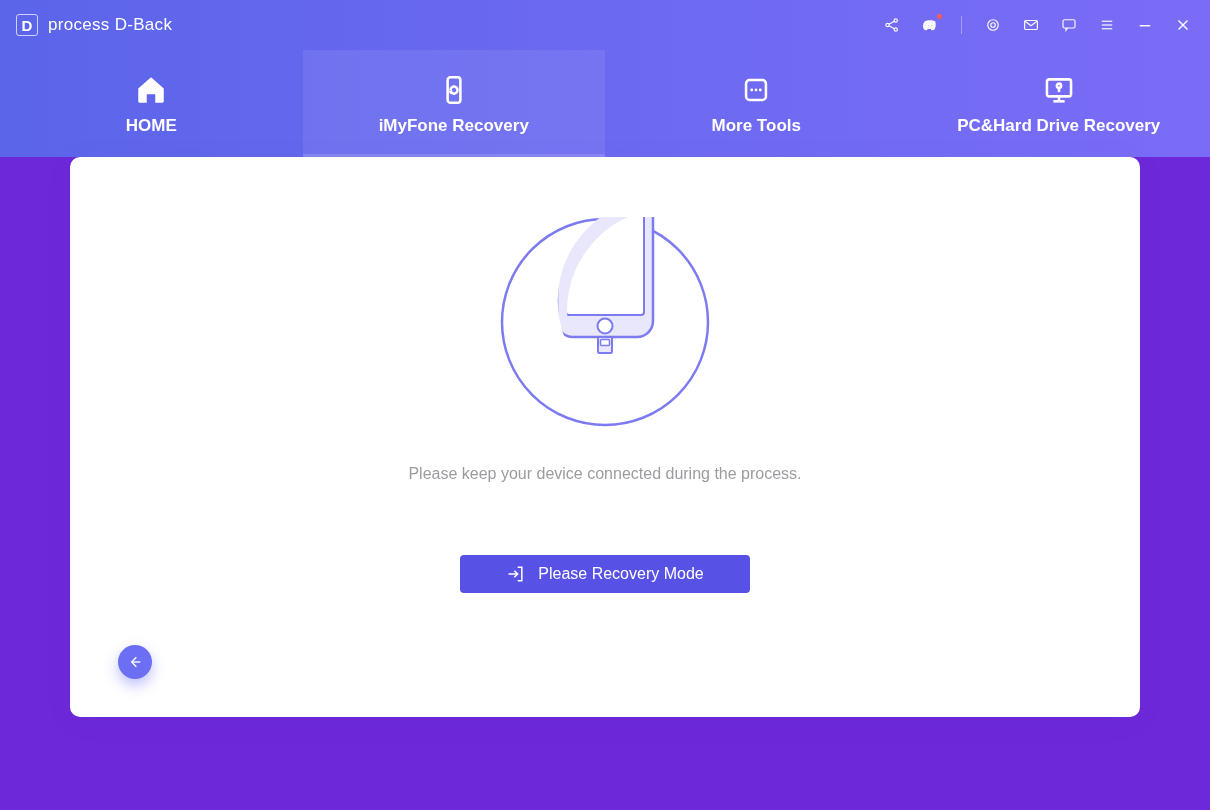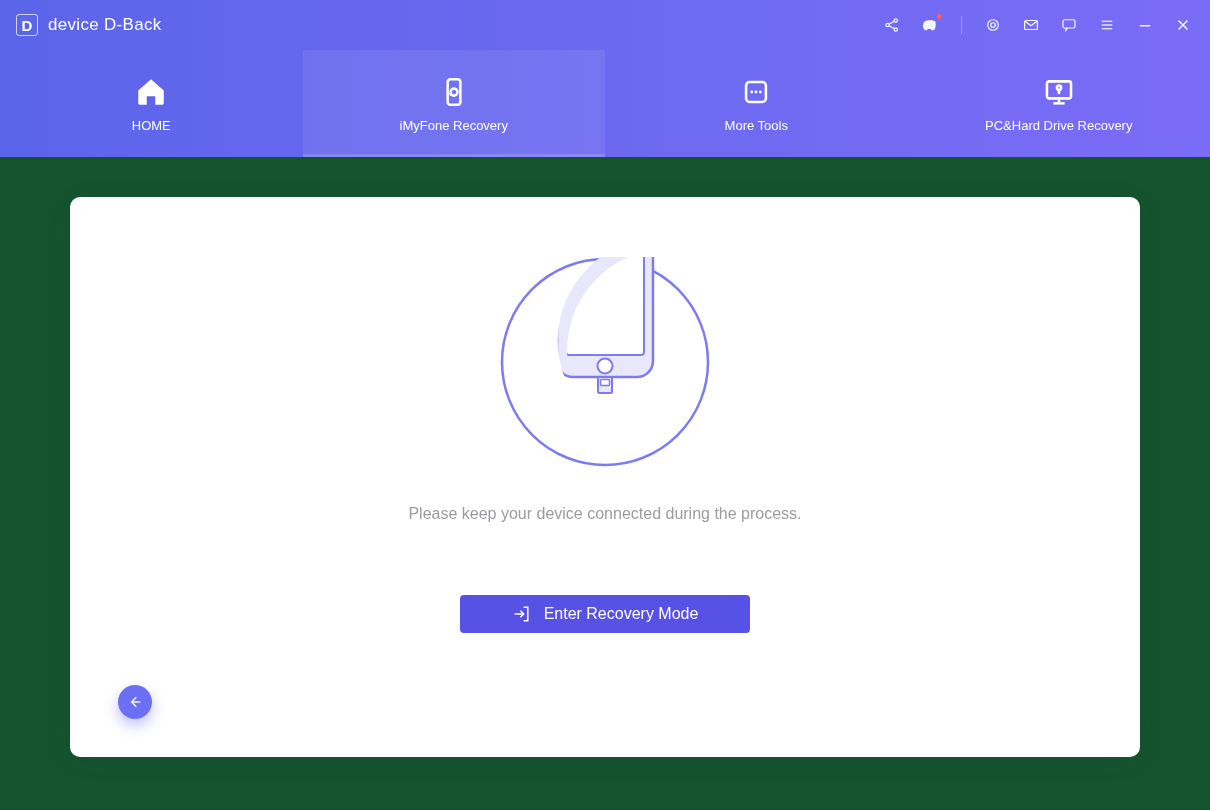--- a/index.html
+++ b/index.html
@@ -17,44 +17,44 @@
   .tb-btn.discord { position:relative; }
   .tb-btn.discord .dot { position:absolute; top:-1px; right:-2px; width:7px; height:7px; border-radius:50%; background:#ff5b5b; border:1px solid #6f6af2;}
   .tb-btn.min svg, .tb-btn.close svg { stroke-width:2; }
   
   .tabbar { height:107px; display:flex; background:linear-gradient(90deg,#5b65ea 0%,#6f6af2 60%, #7a6cf6 100%); }
   .tab { flex:1; display:flex; flex-direction:column; align-items:center; justify-content:center; gap:8px; color:#fff; cursor:pointer; position:relative; }
   .tab.active { background:rgba(255,255,255,.08); box-shadow: inset 0 -3px 0 rgba(255,255,255,.15); }
   .tab .tab-icon { width:36px; height:36px; display:flex; align-items:center; justify-content:center; }
   .tab .tab-icon svg { width:34px; height:34px; stroke:#fff; fill:none; stroke-width:1.8; }
   .tab-home .tab-icon svg { fill:#fff; stroke:#fff; stroke-width:0;}
-  .tab-label { font-size:13px; font-weight:400; }
+  .tab-label { font-size:17px; font-weight:700; }
   
-  .mainwrap { flex:1; background:#14532d; display:flex; align-items:flex-start; justify-content:center; padding-top:40px; }
+  .mainwrap { flex:1; background:#6d28d9; display:flex; align-items:flex-start; justify-content:center; }
   .card { width:1070px; height:560px; background:#fff; border-radius:10px; box-shadow:0 4px 30px rgba(80,80,160,.05); position:relative; display:flex; flex-direction:column; align-items:center; }
   .device-art { margin-top:60px; }
   .instruction { margin-top:34px; color:#9b9c9f; font-size:16px; }
   .btn-row { display:flex; gap:12px; margin-top:72px; }
   .btn { width:290px; height:38px; border:none; border-radius:4px; display:flex; align-items:center; justify-content:center; gap:12px; font-size:16px; color:#fff; cursor:pointer; }
   .btn.primary { background:#5751e5; }
   .btn.secondary { background:#9a99f0; }
   .btn svg { width:20px; height:20px; stroke:#fff; fill:none; stroke-width:1.8; }
   .back-fab { position:absolute; left:48px; bottom:38px; width:34px; height:34px; border-radius:50%; background:#6c6ff4; display:flex; align-items:center; justify-content:center; box-shadow:0 6px 14px rgba(108,111,244,.45); cursor:pointer; }
   .back-fab svg { width:16px;height:16px; stroke:#fff; fill:none; stroke-width:2;}
 </style>
 </head>
 <body>
 
 <div class="window">
 
   <div class="titlebar">
     <div class="logo">
         <span>D</span>
       </div>
-    <div class="title">device D-Back</div>
+    <div class="title">process D-Back</div>
     <div class="spacer"></div>
     <div class="tb-icons">
       <div class="tb-btn">
         <svg viewBox="0 0 24 24">
             <circle cx="6" cy="12" r="2.2"></circle>
             <circle cx="17" cy="6" r="2.2"></circle>
             <circle cx="17" cy="18" r="2.2"></circle>
             <line x1="8" y1="11" x2="15" y2="7"></line>
             <line x1="8" y1="13" x2="15" y2="17"></line>
           </svg>
@@ -171,21 +171,21 @@
       </div>
       <div class="instruction">Please keep your device connected during the process.</div>
 
       <div class="btn-row">
         <button class="btn primary">
           <svg viewBox="0 0 24 24">
               <path d="M14 4h5v16h-5"></path>
               <path d="M3 12h11"></path>
               <path d="M10 8l4 4-4 4"></path>
             </svg>
-          <span>Enter Recovery Mode</span>
+          <span>Please Recovery Mode</span>
         </button>
       </div>
 
       <div class="back-fab">
         <svg viewBox="0 0 24 24">
             <path d="M14 5l-7 7 7 7"></path>
             <line x1="7" y1="12" x2="20" y2="12"></line>
           </svg>
       </div>
     </div>

